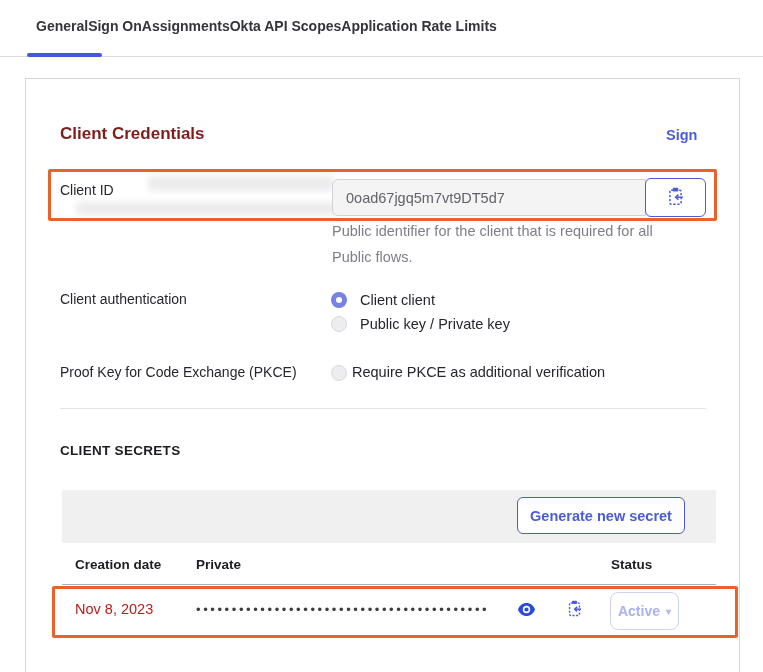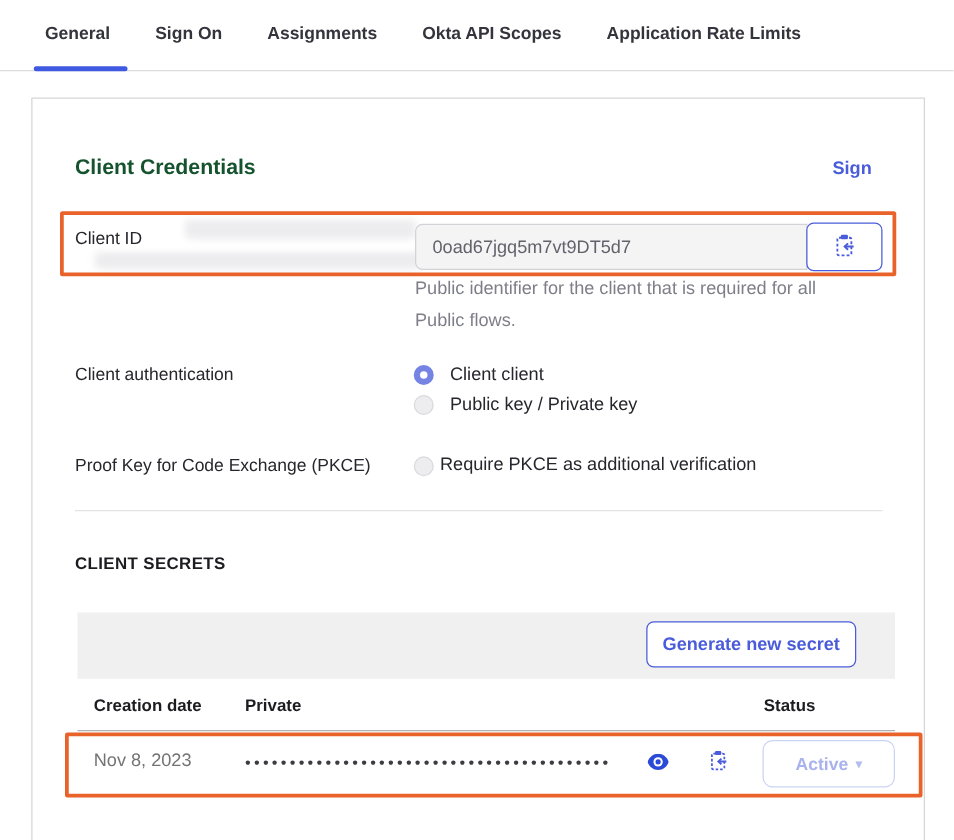--- a/index.html
+++ b/index.html
@@ -2,30 +2,30 @@
 <html><head>
 <meta charset="utf-8">
 <style>
   html,body{margin:0;padding:0;}
   body{
     width:763px;height:672px;position:relative;overflow:hidden;
     background:#ffffff;font-family:"Liberation Sans",sans-serif;
     -webkit-font-smoothing:antialiased;color:#26262c;
   }
   
-  .tabs{position:absolute;left:36px;top:18px;display:flex;gap:36px;
+  .tabs{position:absolute;left:36px;top:18px;display:flex;
         font-size:14px;font-weight:700;color:#34343c;}
   .tab{cursor:pointer;white-space:nowrap;}
   .tabbar-line{position:absolute;left:0;top:56px;width:763px;height:1px;background:#dcdcdf;}
   .tab-underline{position:absolute;left:27px;top:53px;width:75px;height:4px;
                  background:#3f59e1;border-radius:2px;}
   
   .card{position:absolute;left:25px;top:78px;width:715px;height:600px;
         background:#fff;border:1px solid #d6d6da;box-sizing:border-box;}
-  .section-title{position:absolute;left:60px;top:124px;font-size:17px;font-weight:700;color:#14532d;}
+  .section-title{position:absolute;left:60px;top:124px;font-size:17px;font-weight:700;color:#7f1d1d;}
   .edit-link{position:absolute;left:666px;top:127px;font-size:14.5px;font-weight:700;color:#4a5cd9;cursor:pointer;}
   
   .hl{position:absolute;border:3px solid #e8622a;border-radius:2px;pointer-events:none;box-sizing:border-box;}
   .hl1{left:48px;top:169px;width:669px;height:52px;}
   .hl2{left:52px;top:586px;width:686px;height:52px;}
   .blurmark{position:absolute;background:rgba(170,170,176,0.22);filter:blur(3px);border-radius:3px;pointer-events:none;}
   
   .flabel{position:absolute;left:60px;font-size:14px;color:#26262c;}
   .idfield{position:absolute;left:332px;top:179px;width:314px;height:37px;box-sizing:border-box;
            background:#f4f4f5;border:1px solid #d2d2d7;border-radius:6px 0 0 6px;
@@ -43,24 +43,24 @@
   .divider{position:absolute;left:60px;top:408px;width:646px;height:1px;background:#e3e3e6;}
   
   .cs-title{position:absolute;left:60px;top:443px;font-size:13.5px;font-weight:700;
             letter-spacing:.3px;color:#1d1d21;}
   .tbl-band{position:absolute;left:62px;top:490px;width:654px;height:53px;background:#f0f0f1;}
   .gen-btn{position:absolute;left:517px;top:497px;width:168px;height:37px;box-sizing:border-box;
            background:#fff;border:1px solid #4a5cd9;border-radius:6px;color:#4a5cd9;
            font-size:14.5px;font-weight:700;display:flex;align-items:center;justify-content:center;cursor:pointer;}
   .th{position:absolute;top:557px;font-size:13.5px;font-weight:700;color:#1d1d21;}
   .th-line{position:absolute;left:62px;top:584px;width:654px;height:1px;background:#aeaeb5;}
-  .cell-date{position:absolute;left:75px;top:601px;font-size:14.5px;color:#737373;}
+  .cell-date{position:absolute;left:75px;top:601px;font-size:14.5px;color:#b91c1c;}
   .cell-secret{position:absolute;left:196px;top:602px;font-size:13px;letter-spacing:2.6px;color:#3c3c42;white-space:nowrap;}
   .icon-btn{position:absolute;background:none;border:none;padding:0;cursor:pointer;line-height:0;}
-  .status-btn{position:absolute;left:610px;top:592px;width:106px;height:38px;box-sizing:border-box;
+  .status-btn{position:absolute;left:610px;top:592px;width:69px;height:38px;box-sizing:border-box;
               background:#fff;border:1px solid #ccd3f2;border-radius:8px;color:#a9b2ec;
               font-size:14px;font-weight:700;display:flex;align-items:center;justify-content:center;gap:6px;cursor:default;}
   .status-btn .caret{font-size:10px;color:#b4bcf0;}
 </style>
 </head>
 <body>
 
 <div class="tabbar-line"></div>
 <nav class="tabs">
   <span class="tab">General</span>

